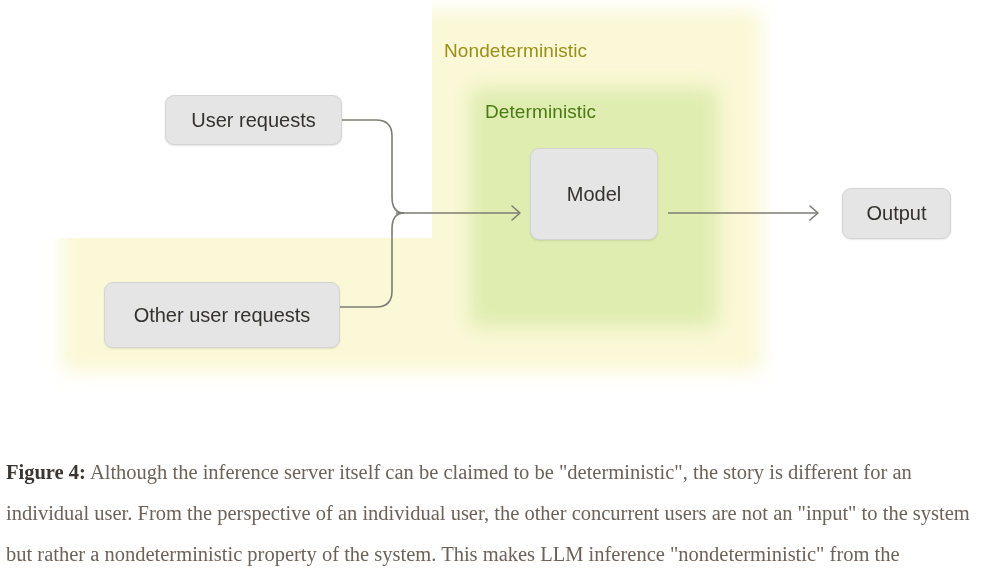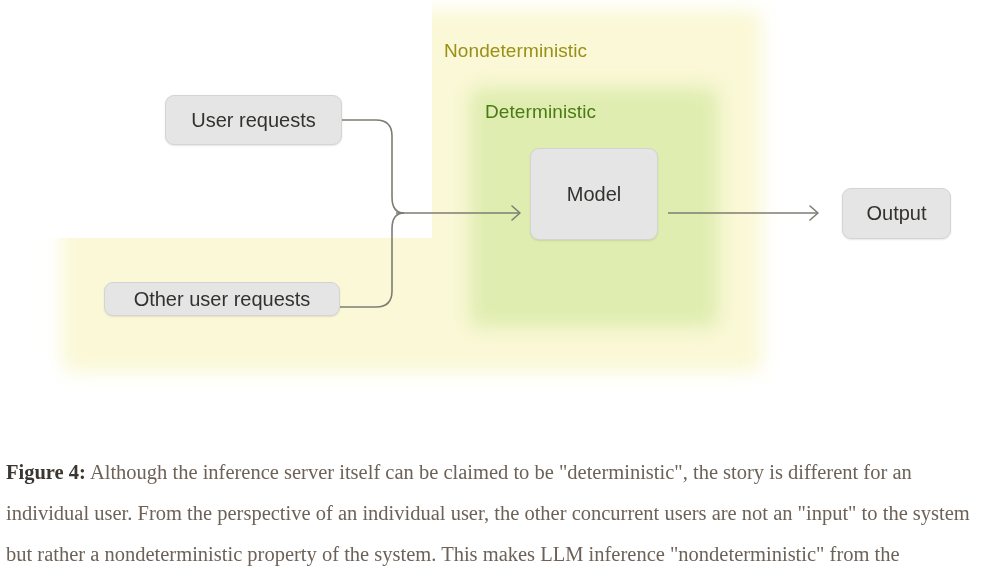--- a/index.html
+++ b/index.html
@@ -100,21 +100,21 @@
   #node-user-requests {
     left: 165px;
     top: 95px;
     width: 177px;
     height: 50px;
   }
   #node-other-user-requests {
     left: 104px;
     top: 282px;
     width: 236px;
-    height: 34px;
+    height: 66px;
   }
   #node-model {
     left: 530px;
     top: 148px;
     width: 128px;
     height: 92px;
   }
   #node-output {
     left: 802px;
     top: 188px;

